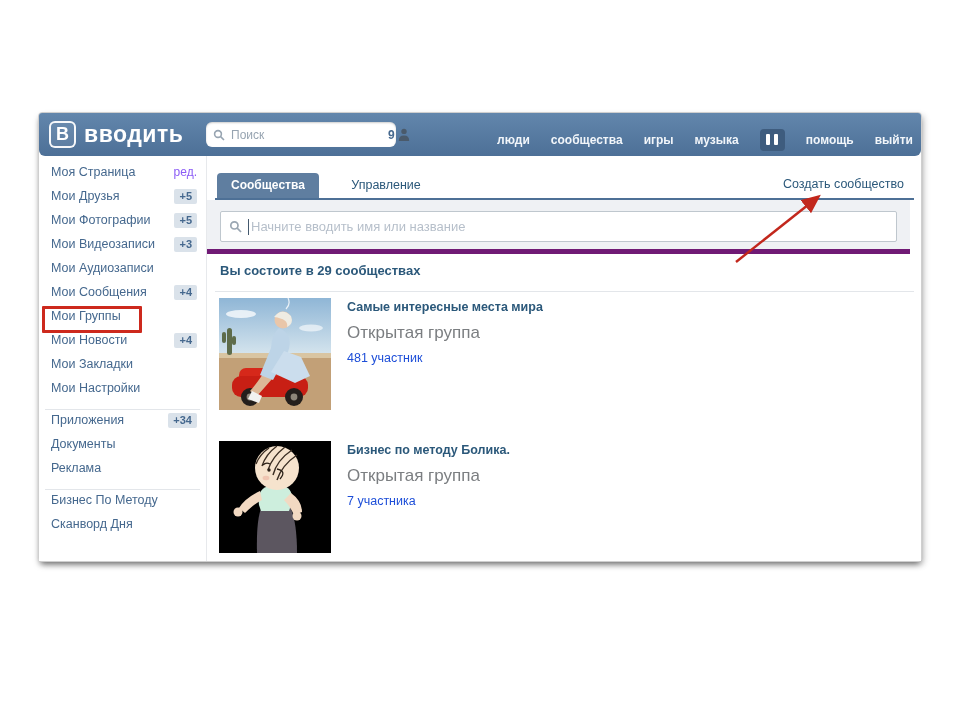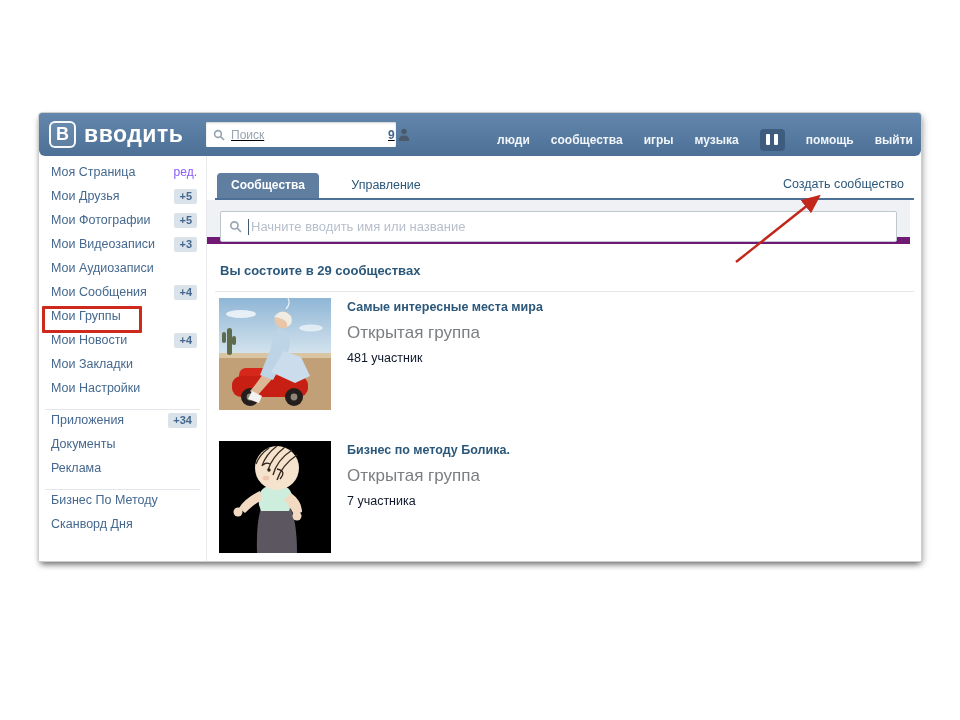--- a/index.html
+++ b/index.html
@@ -22,23 +22,22 @@
   .logo { position:absolute; left:10px; top:0; height:43px; display:flex; align-items:center; }
   .logo-v {
     display:inline-flex; align-items:center; justify-content:center;
     width:27px; height:27px; border:2px solid rgba(255,255,255,0.95); border-radius:6px;
     color:#fff; font-weight:bold; font-size:18px; background:rgba(255,255,255,0.08);
   }
   .logo-text { color:#fff; font-weight:bold; font-size:23px; margin-left:8px; letter-spacing:0.5px; }
 
   .hsearch {
     position:absolute; left:167px; top:9px; width:190px; height:25px;
-    background:#fff; border-radius:1px; display:flex; align-items:center;
+    background:#fff; border-radius:6px; display:flex; align-items:center;
     box-shadow:inset 0 1px 2px rgba(0,0,0,0.2);
-    text-decoration:underline;
   }
   .hsearch input {
     border:none; outline:none; background:transparent; flex:1;
     font-family:"Liberation Sans", sans-serif; font-size:12px; color:#333; padding:0 2px;
   }
   .hsearch input::placeholder { color:#97a4b1; }
   .hsearch .mag { margin:0 4px 0 7px; flex:0 0 auto; }
   .hcount { color:#45688e; font-size:12px; font-weight:bold; margin-right:3px; }
   .person-icon { margin-right:6px; flex:0 0 auto; }
 
@@ -73,21 +72,21 @@
   .tabbar { position:absolute; left:0; top:17px; right:0; height:25px; }
   .tab {
     display:inline-block; line-height:25px; padding:0 14px; font-size:12px; font-weight:bold;
     color:#2b587a; cursor:pointer; vertical-align:top;
   }
   .tab.active { background:#5f7ea0; color:#fff; border-radius:4px 4px 0 0; margin-left:10px; }
   .tab.plain { margin-left:14px; font-weight:normal; font-size:12.5px; }
   .create-link { position:absolute; right:17px; top:4px; color:#2b587a; font-size:12.5px; text-decoration:none; cursor:pointer; }
   .tab-underline { position:absolute; left:8px; right:7px; top:42px; height:2px; background:#4d7096; }
 
-  .search-strip { position:absolute; left:0; right:11px; top:44px; height:44px; background:#eff1f4; border-bottom:7px solid #701a75; }
+  .search-strip { position:absolute; left:0; right:11px; top:44px; height:54px; background:#eff1f4; border-bottom:5px solid #701a75; }
   .gsearch {
     position:absolute; left:13px; right:13px; top:11px; height:31px;
     background:#fff; border:1px solid #bfc7ce; border-radius:2px; display:flex; align-items:center;
   }
   .gsearch .mag { margin:0 6px 0 8px; flex:0 0 auto; }
   .gsearch .caret { width:1px; height:16px; background:#44596e; margin-right:1px; }
   .gsearch input {
     border:none; outline:none; flex:1; font-family:"Liberation Sans", sans-serif;
     font-size:13px; color:#333; padding:0 4px 0 1px; background:transparent;
   }
@@ -96,21 +95,21 @@
   .memb-header { position:absolute; left:13px; top:107px; font-size:13px; font-weight:bold; color:#2b587a; }
   .hdiv { position:absolute; left:8px; right:7px; top:135px; height:1px; background:#e3e6ea; }
 
   .community-row { position:absolute; left:12px; right:12px; height:112px; }
   .row-1 { top:142px; }
   .row-2 { top:285px; }
   .community-photo { position:absolute; left:0; top:0; width:112px; height:112px; cursor:pointer; }
   .community-info { position:absolute; left:128px; top:2px; }
   .community-title { display:block; color:#2b587a; font-size:12.5px; font-weight:bold; text-decoration:none; cursor:pointer; }
   .community-type { color:#7b7e81; font-size:17px; margin-top:9px; }
-  .community-members { color:#0f172a; font-size:12.5px; margin-top:8px; }
+  .community-members { color:#1d4ed8; font-size:12.5px; margin-top:8px; }
 
   
   .watermark {
     position:absolute; right:14px; top:380px; height:24px; display:flex; align-items:center; gap:4px;
     color:#ececec; font-weight:bold; font-size:19px; letter-spacing:1px;
     text-shadow:0 0 1px #c6c6c6, 1px 1px 0 #cccccc, -1px -1px 0 #d6d6d6;
   }
   .wm-emblem {
     width:17px; height:17px; border:3px solid #d9d9d9; border-radius:50%;
     display:flex; align-items:center; justify-content:center; background:#f2f2f2;

